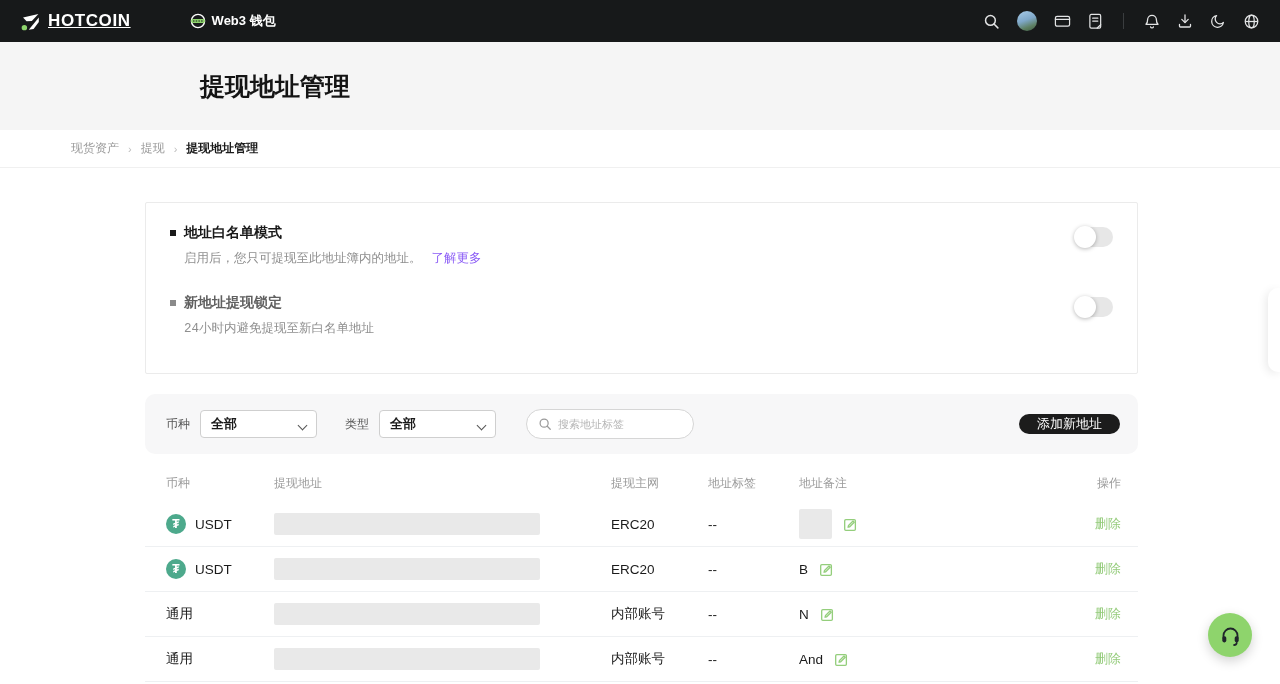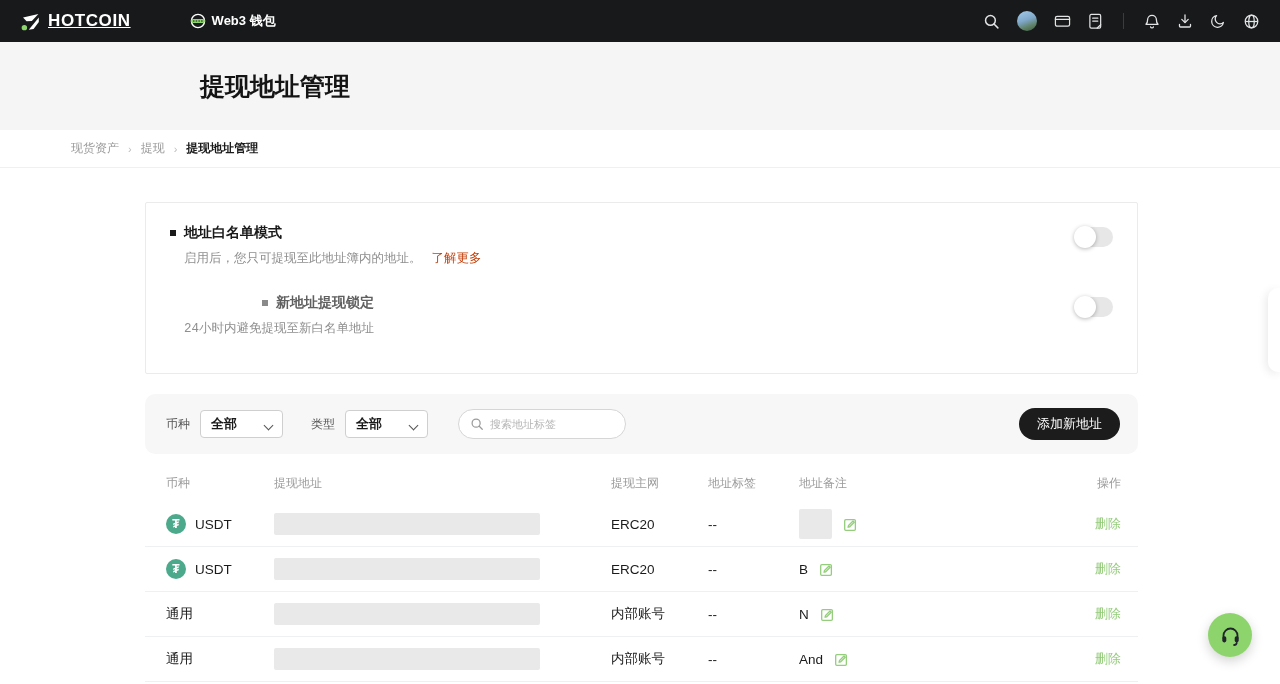--- a/index.html
+++ b/index.html
@@ -31,45 +31,45 @@
   .crumb-sep { color:#bdbdbd; font-size:11px; }
   .crumb-active { color:#1a1a1a; font-weight:700; }
 
   
   .container { width:993px; margin-left:145px; }
 
   .card { margin-top:34px; border:1px solid #ebebeb; border-radius:2px; padding:21px 24px 36px 24px; background:#fff;font-family:Liberation Mono, monospace; }
   .setting { display:flex; justify-content:space-between; align-items:flex-start; }
   .setting + .setting { margin-top:27px; }
   .setting-title { font-size:14px; font-weight:700; color:#1a1a1a; display:flex; align-items:center; gap:8px; }
-  .setting-title.dim { color:#606060;justify-content:flex-end; }
+  .setting-title.dim { color:#606060; }
   .bullet { width:6px; height:6px; background:#1a1a1a; display:inline-block; flex:none; }
   .bullet.dim { background:#8a8a8a; }
   .setting-desc { margin:8px 0 0 14px; font-size:12.5px; color:#8f8f8f; }
-  .learn-more { color:#c2410c; margin-left:10px; cursor:pointer; text-decoration:none; }
+  .learn-more { color:#8b5cf6; margin-left:10px; cursor:pointer; text-decoration:none; }
   .toggle { width:38px; height:20px; border-radius:10px; background:#e7e7e7; position:relative; margin-top:3px; cursor:pointer; flex:none; }
   .toggle .knob { position:absolute; left:-1px; top:-1px; width:22px; height:22px; background:#fff;
     border-radius:50%; box-shadow:0 1px 4px rgba(0,0,0,.28); }
 
   
   .filter-bar { margin-top:20px; background:#f7f7f8; border-radius:10px; height:60px;
     display:flex; align-items:center; padding:0 18px 0 21px; }
   .f-label { font-size:12px; color:#555; margin-right:10px; }
-  .select { width:83px; height:28px; border:1px solid #cfcfcf; border-radius:4px; background:#fff;
+  .select { width:117px; height:28px; border:1px solid #cfcfcf; border-radius:4px; background:#fff;
     display:flex; align-items:center; justify-content:space-between; padding:0 10px;
     font-size:13px; font-weight:700; color:#1a1a1a; cursor:pointer; }
   .chev::after { content:""; display:inline-block; width:6px; height:6px;
     border-right:1.4px solid #555; border-bottom:1.4px solid #555; transform:rotate(45deg); margin-top:-3px; }
   .gap28 { width:28px; flex:none; }
   .search-pill { margin-left:30px; width:168px; height:30px; border:1px solid #d6d6d6; border-radius:16px;
     background:#fff; display:flex; align-items:center; padding:0 11px; gap:6px; }
   .search-pill input { border:none; outline:none; width:100%; font-size:11px; color:#333; background:transparent;
     font-family:"Liberation Sans","DejaVu Sans",sans-serif; }
   .search-pill input::placeholder { color:#b5b5b5; }
-  .add-btn { margin-left:auto; height:32px; padding:0 18px; background:#1c1c1c; color:#fff;
+  .add-btn { margin-left:auto; height:20px; padding:0 18px; background:#1c1c1c; color:#fff;
     border:none; border-radius:16px; font-size:13px; cursor:pointer;
     font-family:"Liberation Sans","DejaVu Sans",sans-serif; }
 
   
   .table { margin-top:10px; }
   .trow, .thead { display:grid; grid-template-columns:108px 337px 97px 91px 1fr 70px;
     align-items:center; padding:0 17px 0 21px; }
   .thead { height:38px; font-size:12px; color:#9b9b9b; }
   .trow { height:45px; border-bottom:1px solid #eef0f2; font-size:13.5px; color:#1b1b1b; }
   .th-action, .td-action { text-align:right; }

